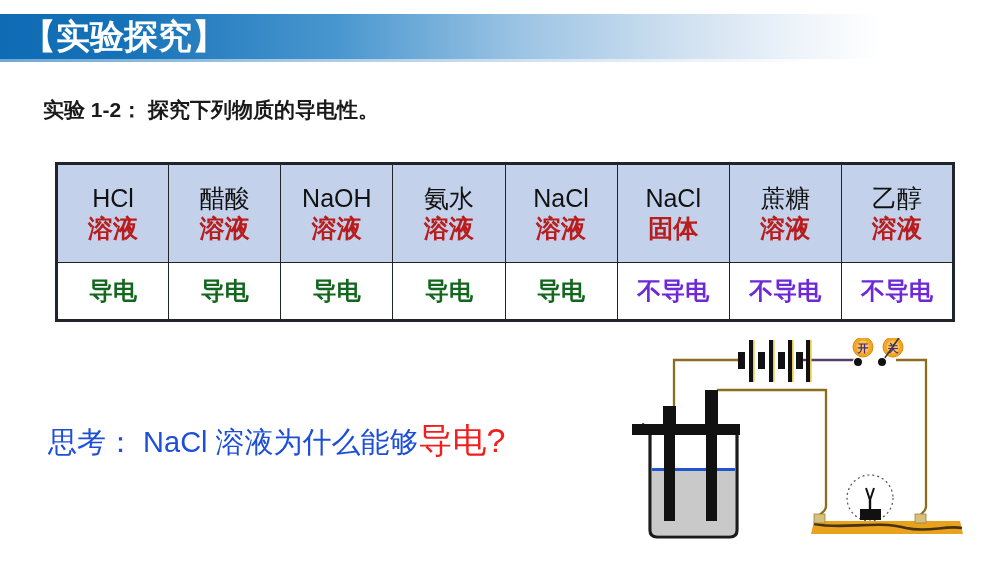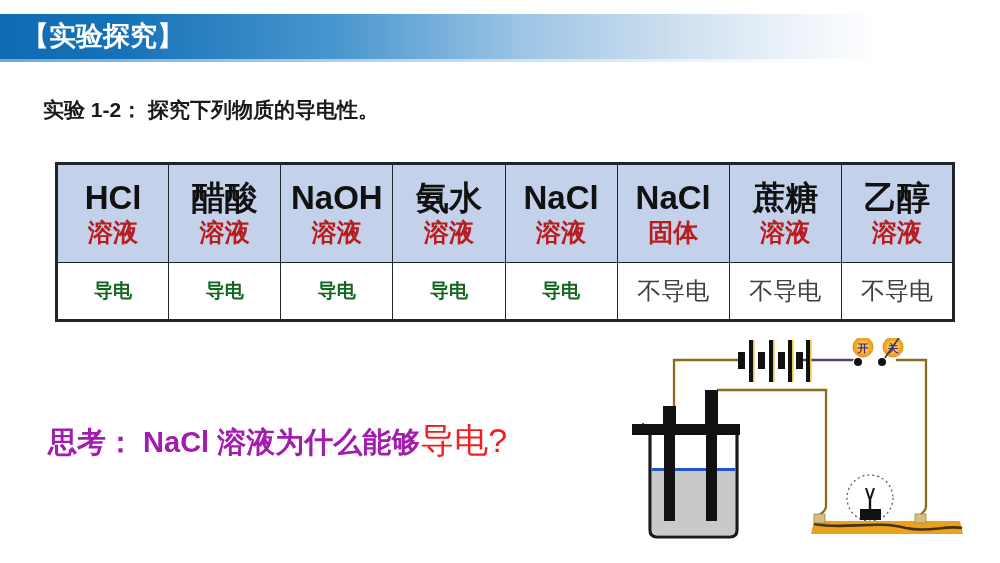--- a/index.html
+++ b/index.html
@@ -39,21 +39,21 @@
         #eef4fa 80%,
         #ffffff 88%,
         #ffffff 100%);
   }
   .banner-title {
     position: absolute;
     left: 22px;
     top: 14px;
     height: 53px;
     line-height: 45px;
-    font-size: 27px;
+    font-size: 34px;
     font-weight: bold;
     color: #ffffff;
     letter-spacing: 0px;
     white-space: nowrap;
   }
   .banner-underline {
     position: absolute;
     left: 0;
     top: 59px;
     width: 1000px;
@@ -91,59 +91,59 @@
     border: 1.5px solid #20252b;
     text-align: center;
     vertical-align: middle;
     padding: 0;
   }
   .exp-table tr.head-row td {
     background: #c3d1ea;
     height: 97px;
   }
   .cell-main {
-    font-size: 33px;
-    font-weight: bold;
+    font-size: 25px;
+    font-weight: normal;
     color: #111111;
     line-height: 1.18;
     letter-spacing: 0px;
     text-align: center;
   }
   .cell-sub {
     font-size: 25px;
     font-weight: bold;
     color: #b91c1c;
     line-height: 1.18;
   }
   .exp-table tr.result-row td {
     background: #ffffff;
     height: 56px;
   }
   .res-yes {
-    font-size: 19px;
+    font-size: 24px;
     font-weight: bold;
     color: #13661d;
   }
   .res-no {
     font-size: 24px;
-    font-weight: normal;
-    color: #404040;
+    font-weight: bold;
+    color: #6d28d9;
   }
 
   
   .question {
     position: absolute;
     left: 48px;
     top: 418px;
     white-space: nowrap;
   }
   .q-black {
     font-size: 29px;
-    font-weight: bold;
-    color: #a21caf;
+    font-weight: normal;
+    color: #1d4ed8;
     vertical-align: baseline;
     text-align: center;
   }
   .q-red {
     font-size: 34px;
     font-weight: normal;
     color: #f41d1d;
     vertical-align: baseline;
   }
 

